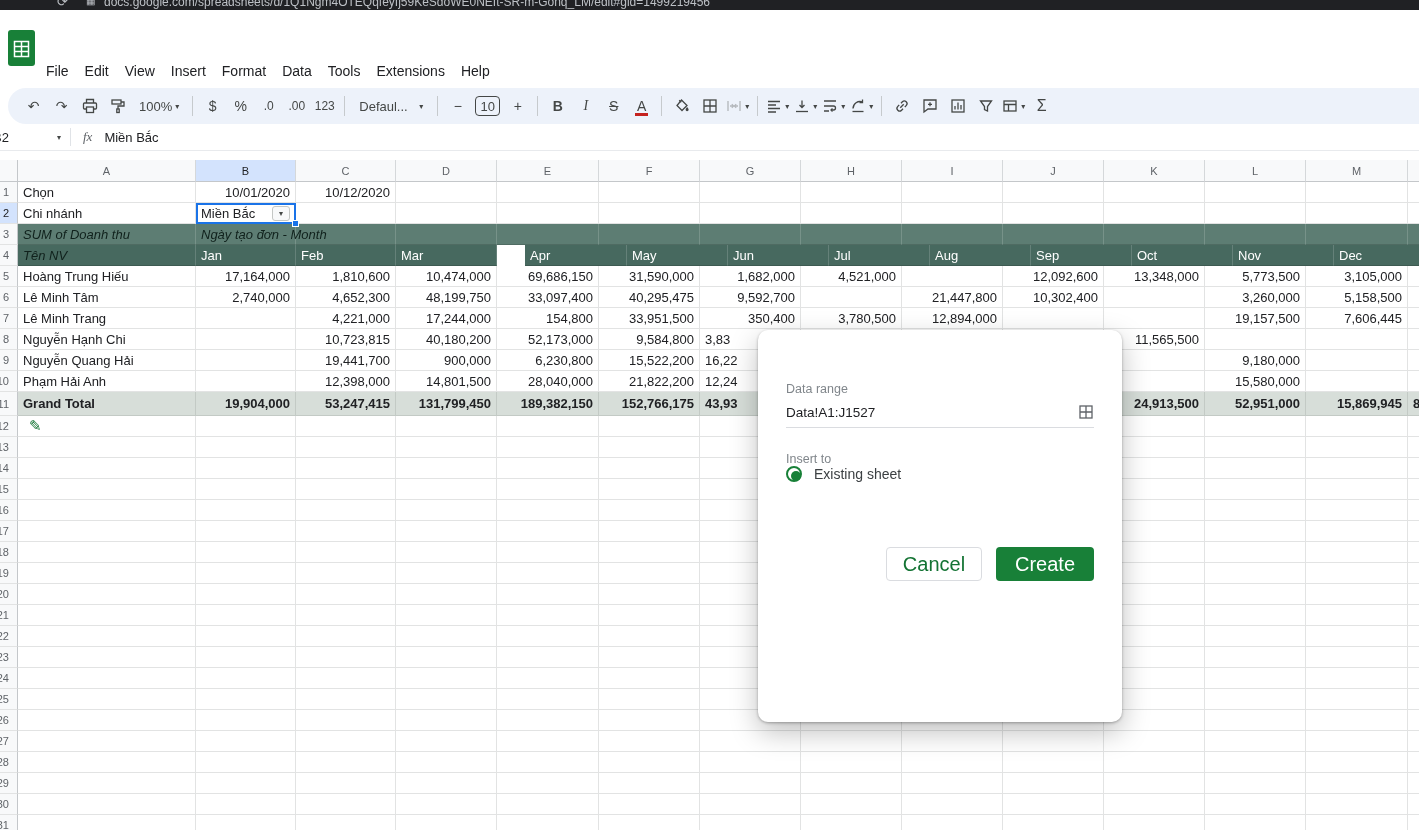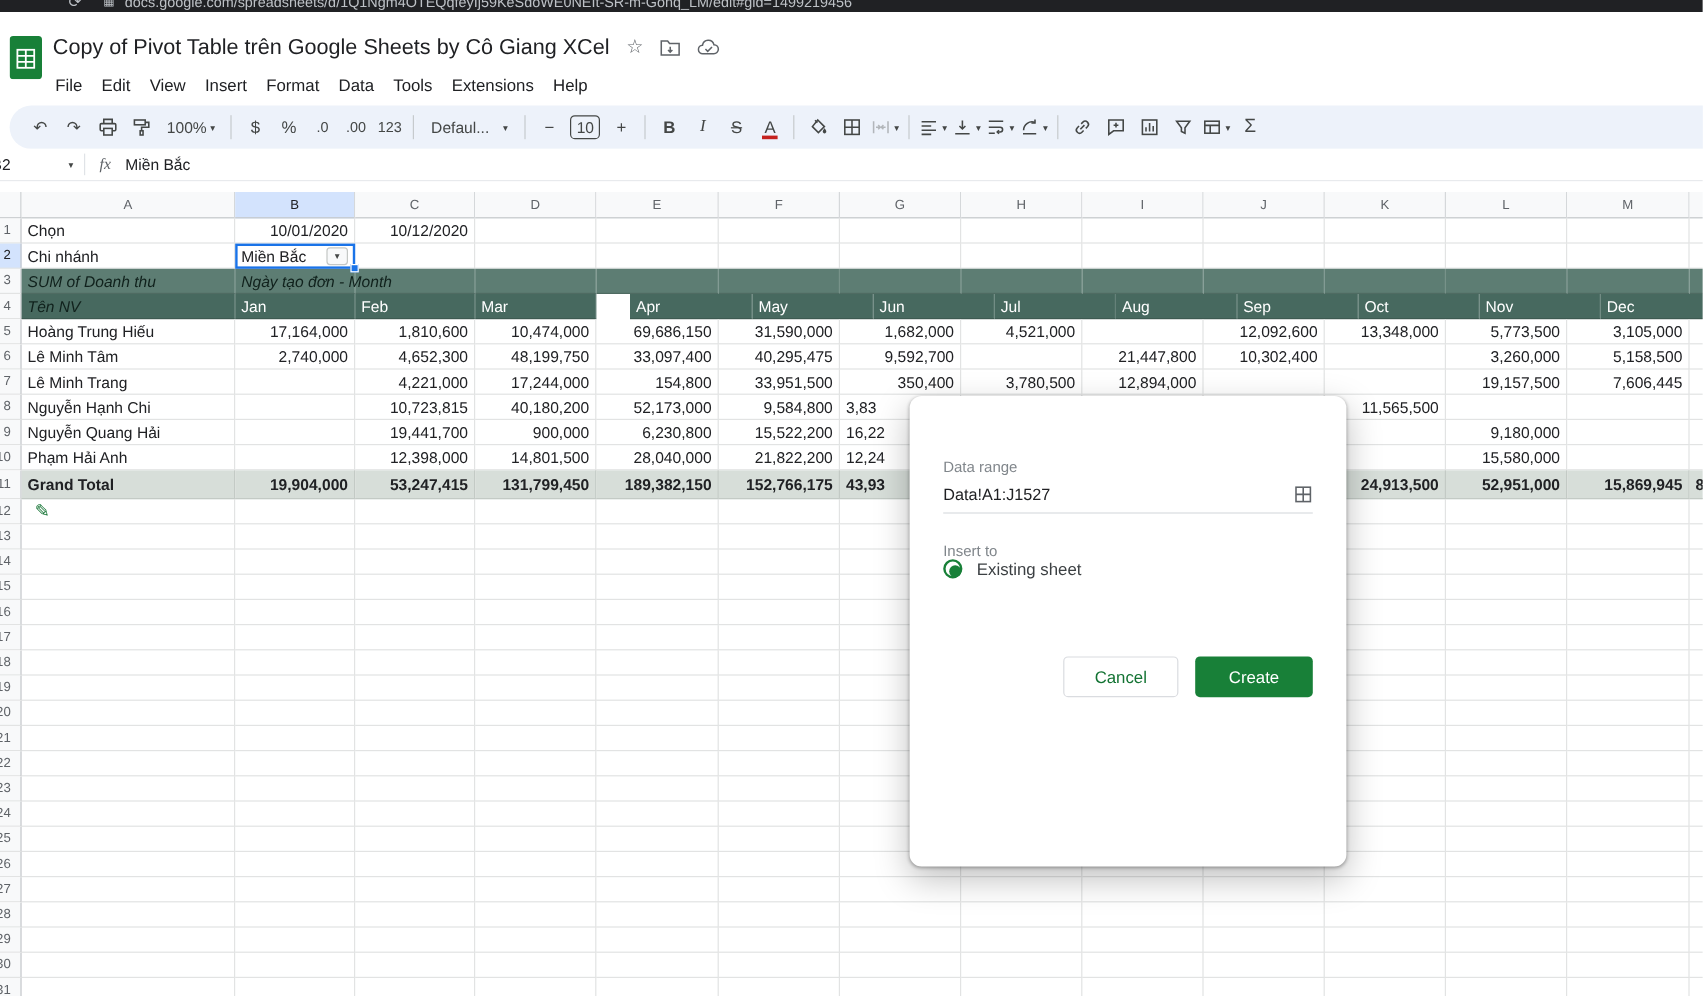--- a/index.html
+++ b/index.html
@@ -93,21 +93,21 @@
   .dinput .dival.ph { color:#80868b; }
   .dinput svg { width:16px; height:16px; stroke:#5f6368; fill:none; stroke-width:1.3; }
   .dinput.ind { margin-left:20px; margin-top:17px; }
   .dradio { display:flex; align-items:center; gap:12px; font-size:14px; color:#3c4043; }
   .dradio.first { margin-top:15px; }
   .dradio + .dradio { margin-top:9px; }
   .rdot { width:16px; height:16px; border:2px solid #747775; border-radius:50%; flex:none; position:relative; }
   .dradio.sel .rdot { border-color:#188038; }
   .dradio.sel .rdot::after { content:""; position:absolute; left:3px; top:3px; width:10px; height:10px; border-radius:50%; background:#188038; }
   .dactions { margin-top:65px; display:flex; justify-content:flex-end; gap:14px; }
-  .btn { height:34px; border-radius:4px; font-size:14px; font-weight:500; font-family:"Liberation Sans",sans-serif; cursor:default; }
+  .btn { height:34px; border-radius:4px; font-size:20px; font-weight:500; font-family:"Liberation Sans",sans-serif; cursor:default; }
   .btn-cancel { width:96px; background:#fff; border:1px solid #dadce0; color:#137333; }
   .btn-create { width:98px; background:#188038; border:none; color:#fff; }
 </style>
 </head>
 <body>
 
 <div class="browser">
   <span class="reload">⟳</span>
   <span class="site">▦</span>
   <span class="url">docs.google.com/spreadsheets/d/1Q1Ngm4OTEQqfeyIj59KeSdoWE0NEIt-SR-m-Gonq_LM/edit#gid=1499219456</span>
@@ -116,36 +116,20 @@
 <div class="appbar">
   <span class="logo">
     <svg width="27" height="36">
         <rect width="27" height="36" rx="3" fill="#188038"></rect>
         <rect x="6.5" y="11.5" width="14" height="15" fill="none" stroke="#fff" stroke-width="1.5"></rect>
         <line x1="6.5" y1="16.5" x2="20.5" y2="16.5" stroke="#fff" stroke-width="1.5"></line>
         <line x1="6.5" y1="21.5" x2="20.5" y2="21.5" stroke="#fff" stroke-width="1.5"></line>
         <line x1="13.5" y1="11.5" x2="13.5" y2="26.5" stroke="#fff" stroke-width="1.5"></line>
       </svg>
   </span>
-  <div class="titlerow">
-    <span class="doc-title">Copy of Pivot Table trên Google Sheets by Cô Giang XCel</span>
-    <span class="t-ico">☆</span>
-    <span class="t-ico">
-      <svg width="17" height="15" viewBox="0 0 16 14" fill="none" stroke="#5f6368" stroke-width="1.2">
-          <path d="M1 2h5l1.5 2H15v9H1z"></path>
-          <path d="M8 6.5v4M6.3 9l1.7 1.7L9.7 9"></path>
-        </svg>
-    </span>
-    <span class="t-ico">
-      <svg width="19" height="14" viewBox="0 0 18 13" fill="none" stroke="#5f6368" stroke-width="1.2">
-          <path d="M4.5 12a3.4 3.4 0 01-.3-6.8 4.6 4.6 0 019-0.4A3.1 3.1 0 0113 12z"></path>
-          <path d="M6.5 8.3l1.8 1.8 3.4-3.4"></path>
-        </svg>
-    </span>
-  </div>
   <div class="menus" id="menubar">
       <span>File</span>
       <span>Edit</span>
       <span>View</span>
       <span>Insert</span>
       <span>Format</span>
       <span>Data</span>
       <span>Tools</span>
       <span>Extensions</span>
       <span>Help</span>

